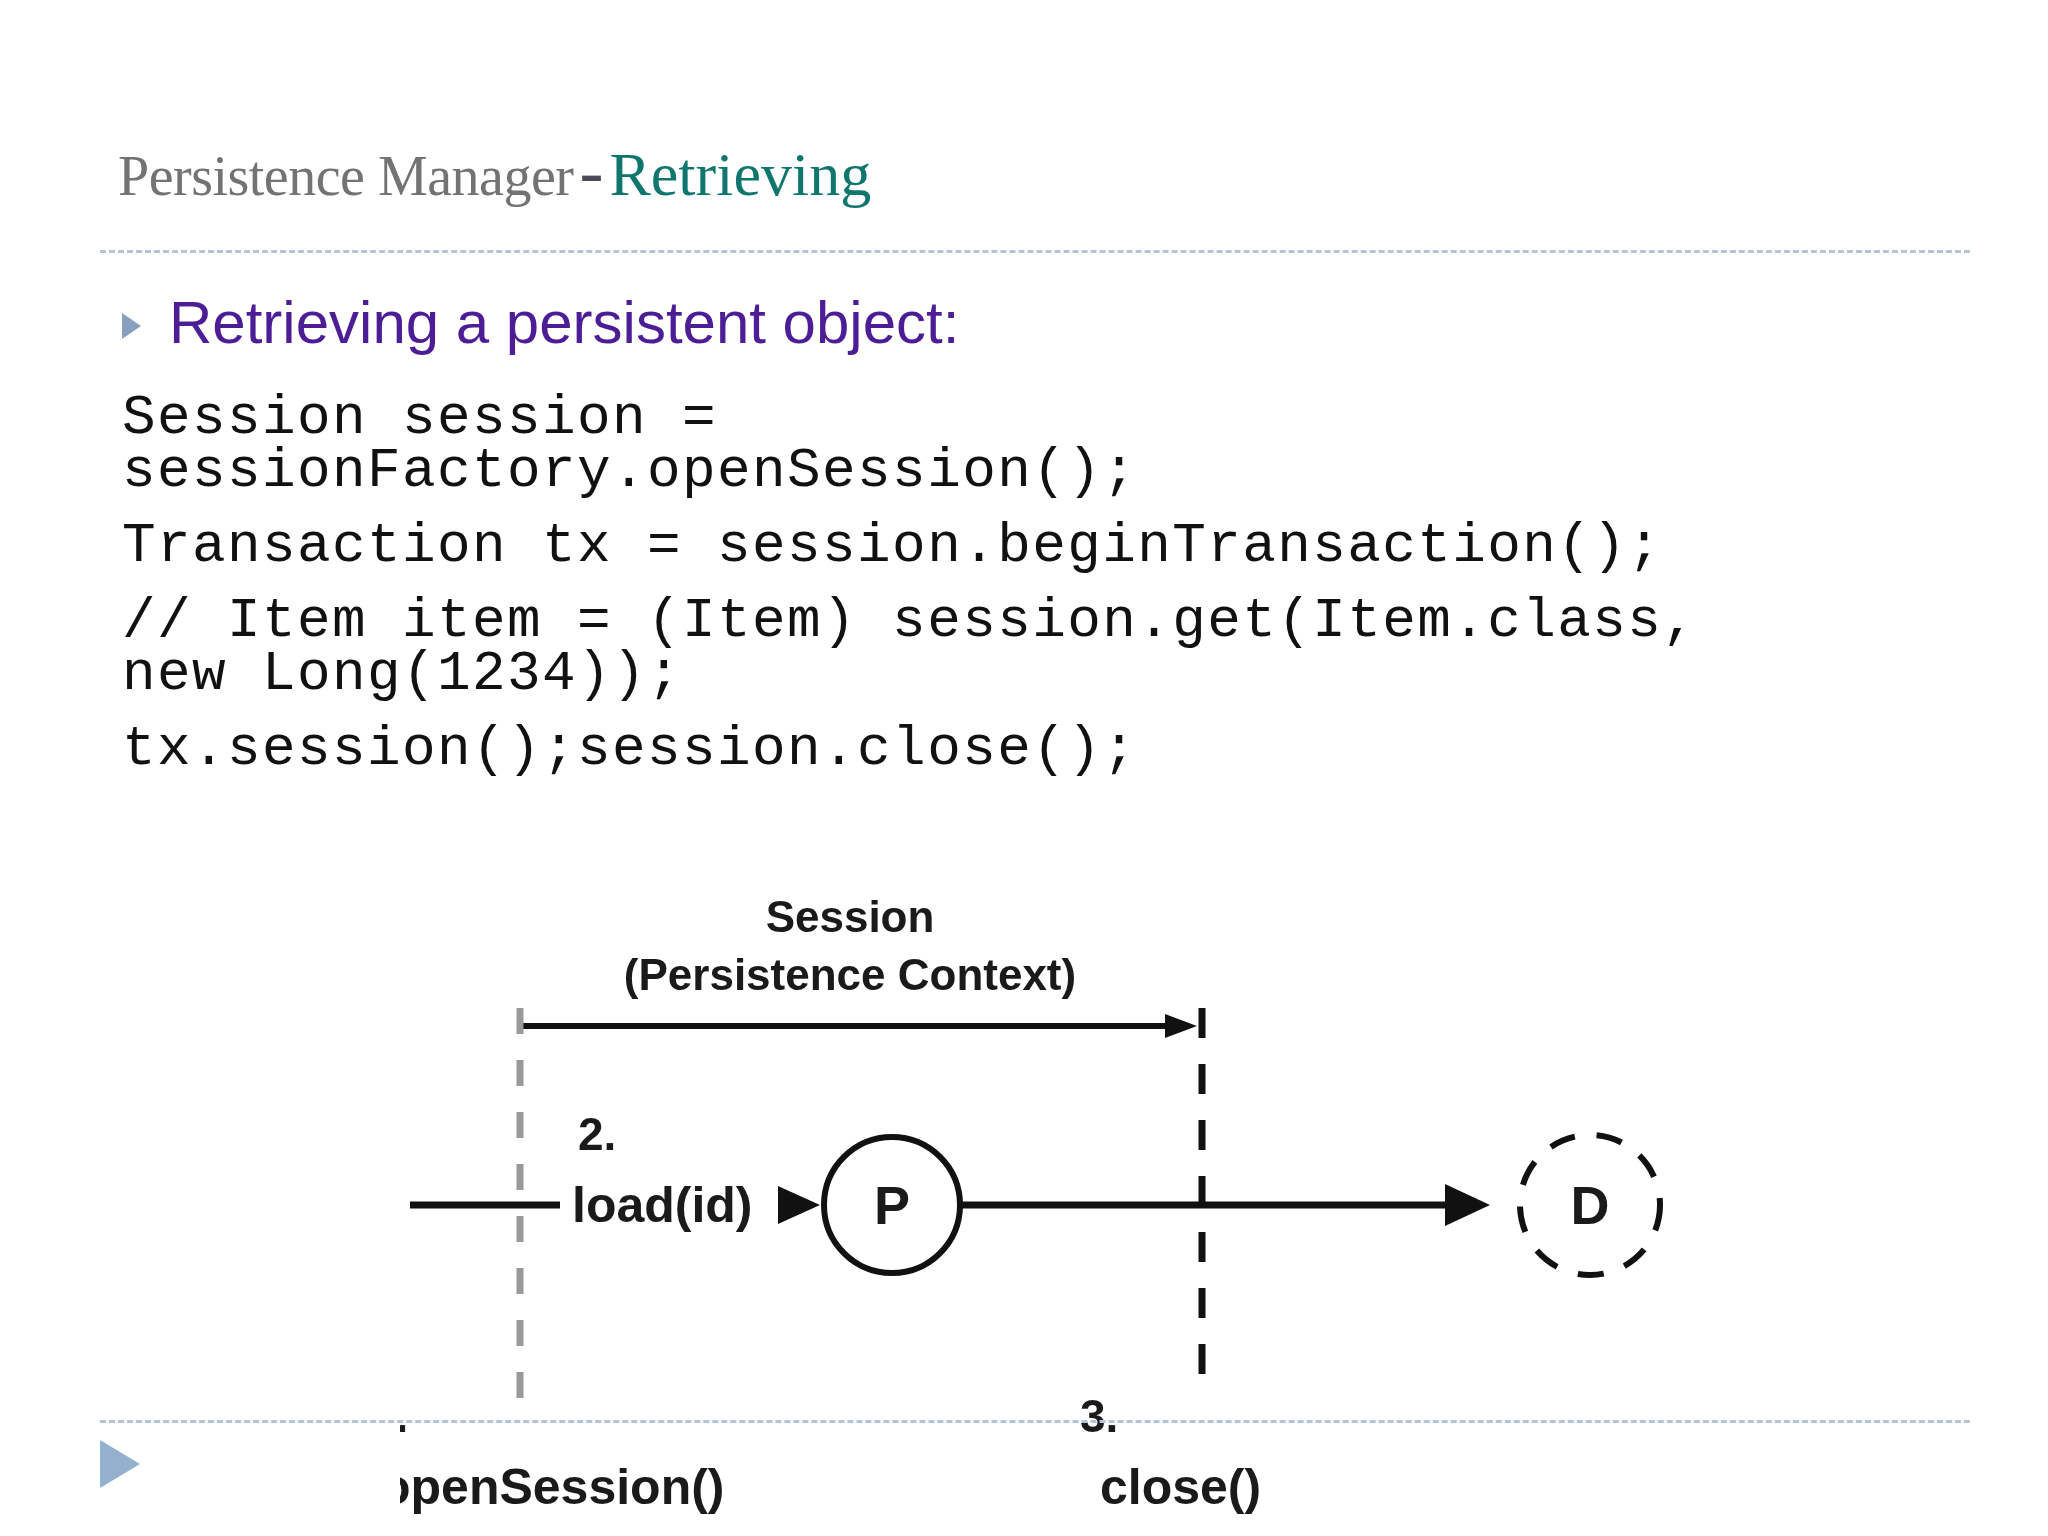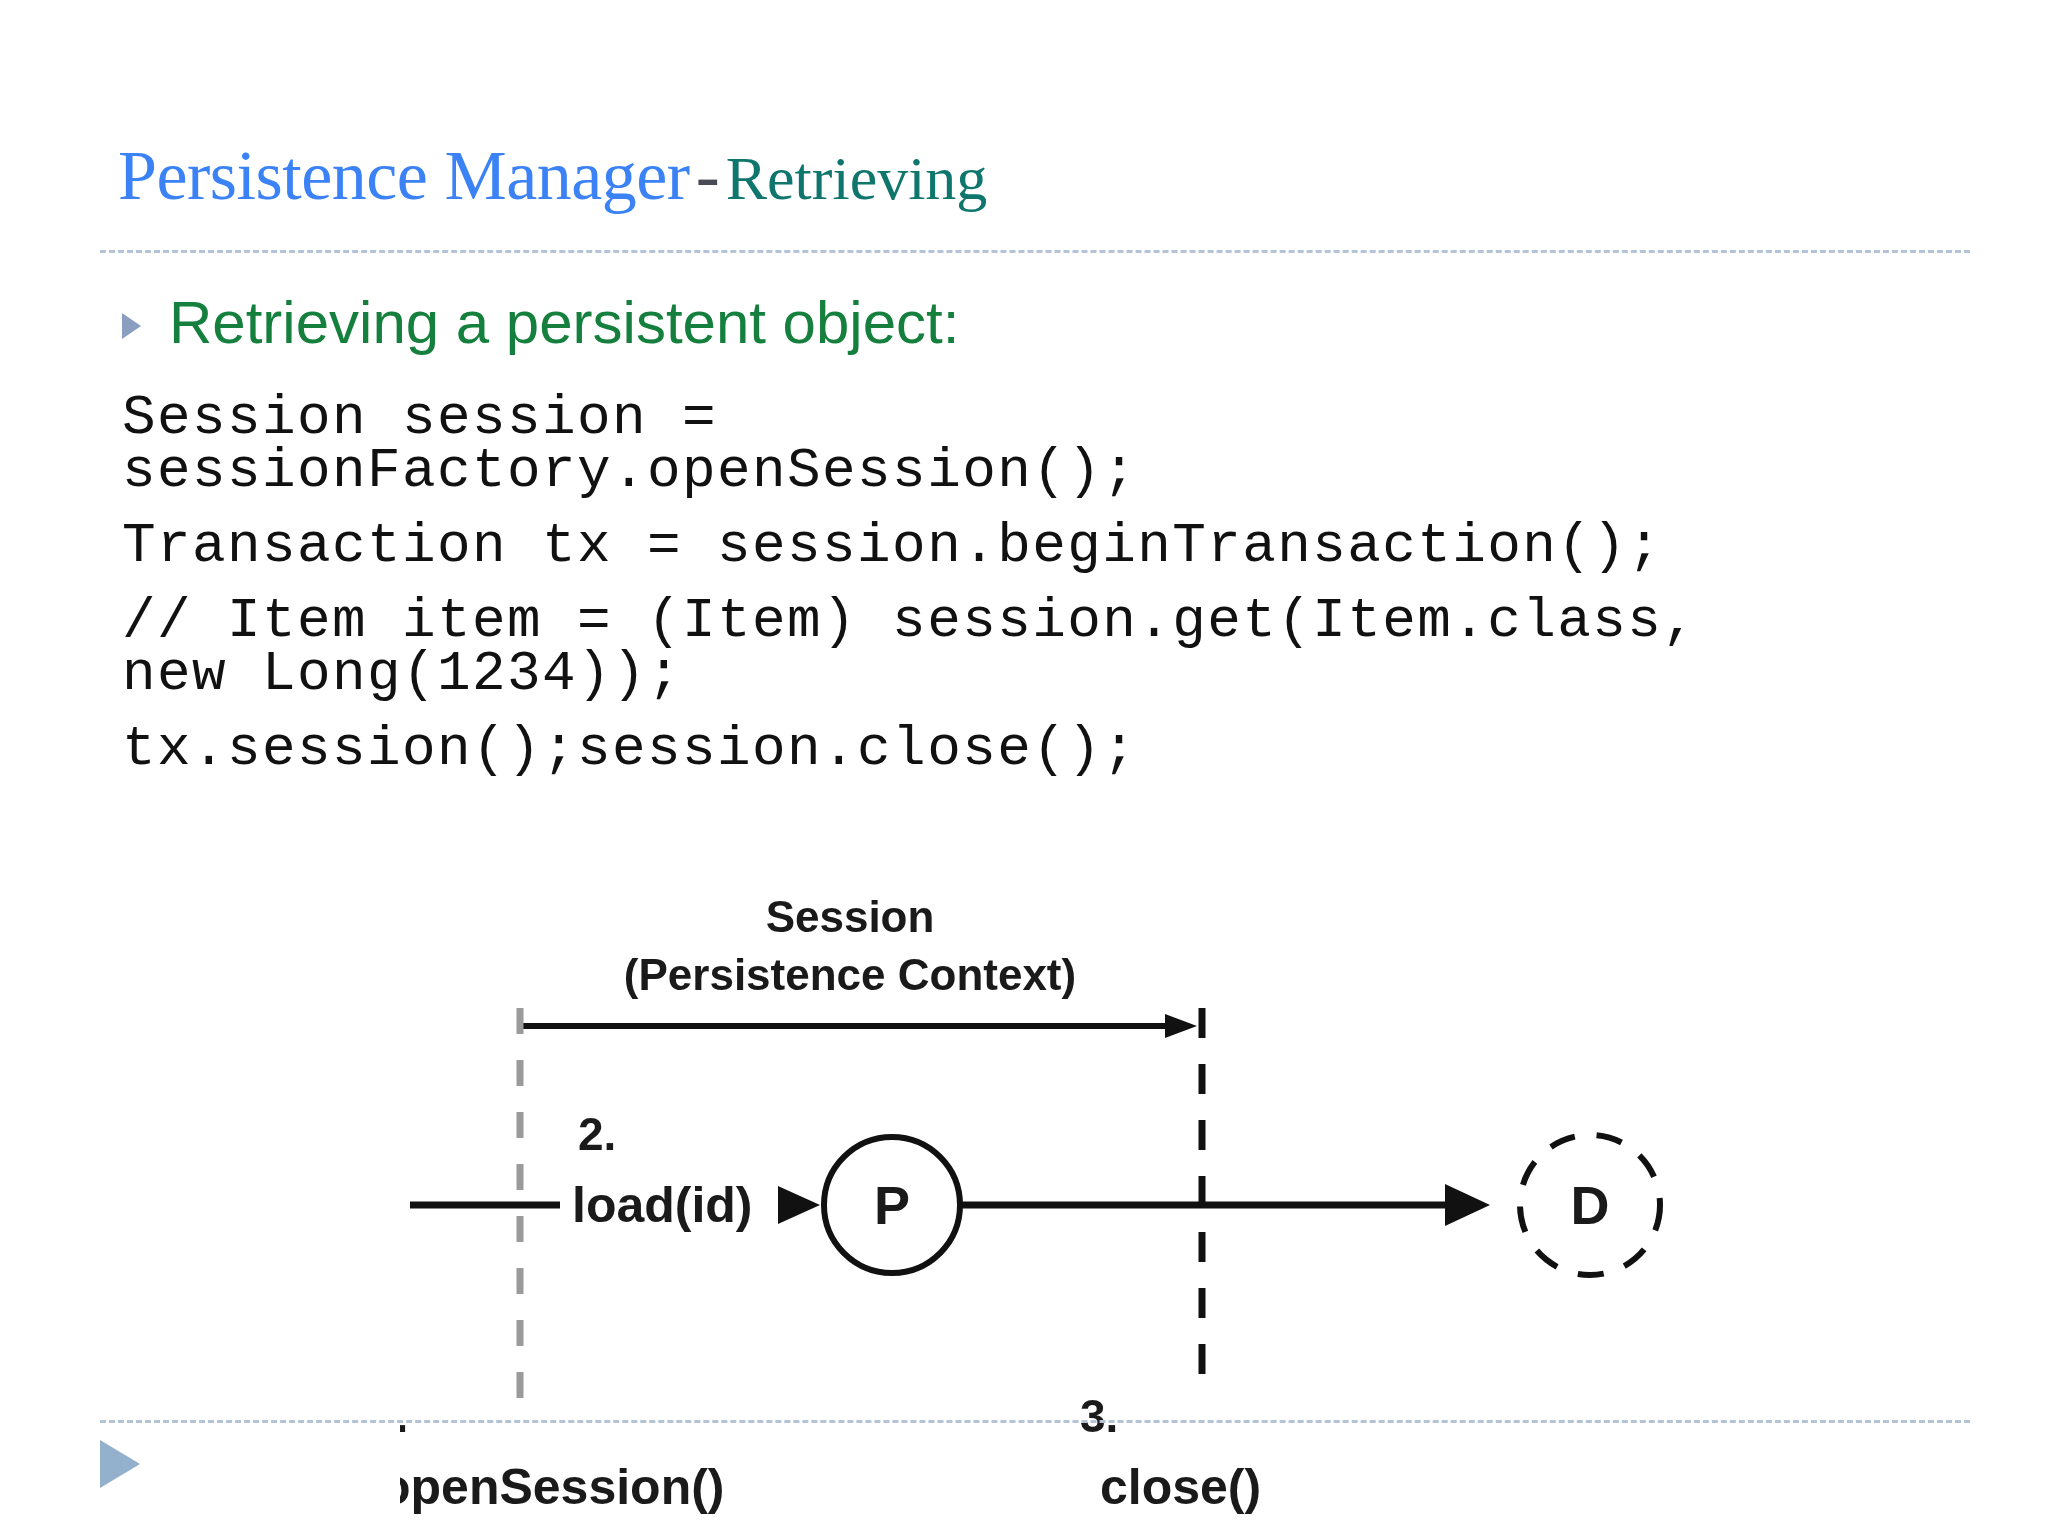--- a/index.html
+++ b/index.html
@@ -19,23 +19,23 @@
   #title-block {
     position: absolute;
     left: 118px;
     top: 128px;
     width: 1830px;
     height: 110px;
     white-space: nowrap;
   }
   #title-main {
     font-family: "Liberation Serif", serif;
-    font-size: 70px;
+    font-size: 56px;
     line-height: 96px;
-    color: #3b82f6;
+    color: #737373;
     letter-spacing: -0.5px;
   }
   #title-sep {
     font-family: "Liberation Serif", serif;
     font-size: 72px;
     color: #4a4a57;
     padding: 0 6px;
   }
   #title-sub {
     font-family: "Liberation Serif", serif;
@@ -65,21 +65,21 @@
     height: 0;
     border-left: 19px solid #8a9ec0;
     border-top: 13px solid transparent;
     border-bottom: 13px solid transparent;
     margin-top: 6px;
   }
   #bullet-text {
     font-family: "Liberation Sans", sans-serif;
     font-size: 60px;
     line-height: 66px;
-    color: #15803d;
+    color: #4c1d95;
     white-space: nowrap;
   }
 
   
   #code-block {
     position: absolute;
     left: 122px;
     top: 392px;
     width: 1600px;
   }

